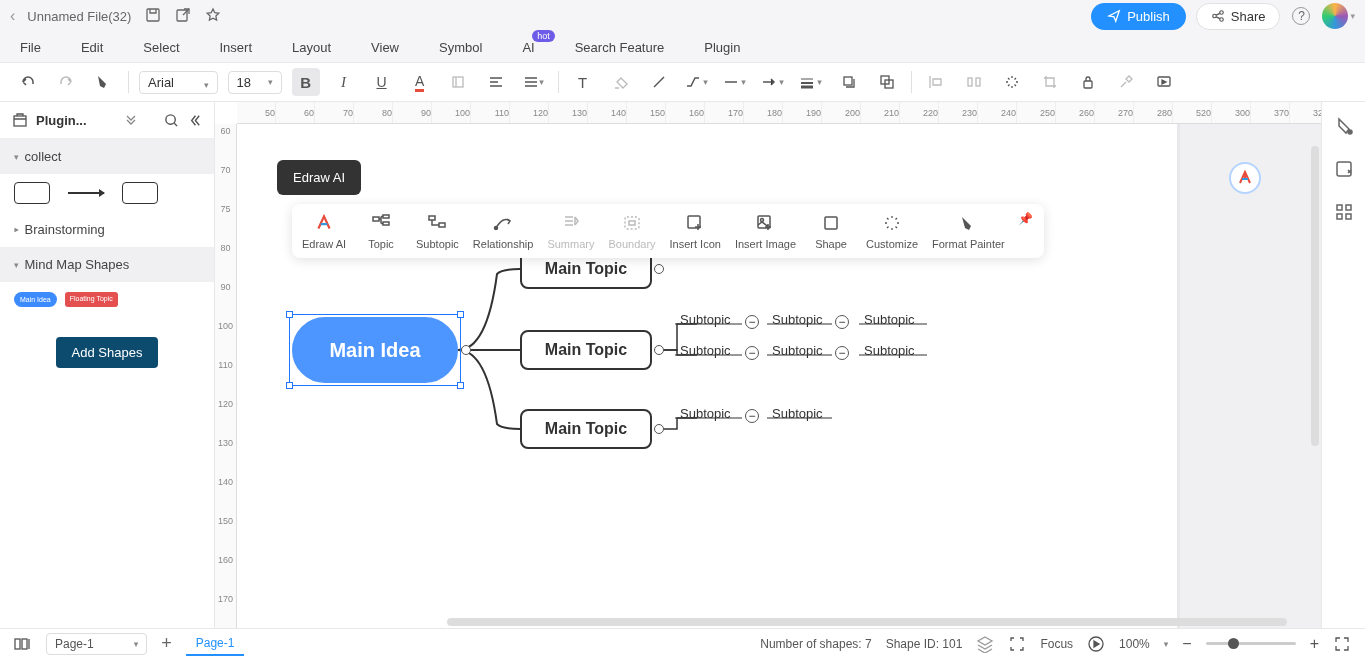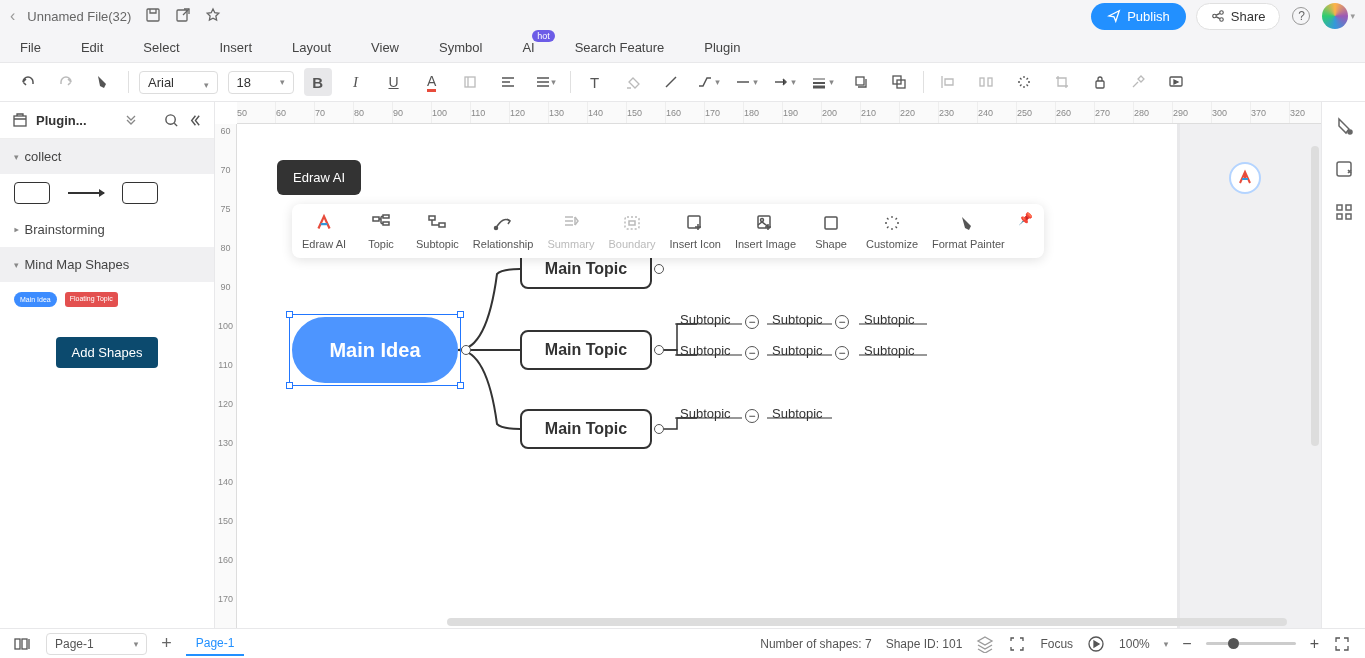--- a/index.html
+++ b/index.html
@@ -21,21 +21,21 @@
 .menu-bar { height: 30px; display: flex; align-items: center; padding: 0 20px; gap: 40px; background: #f5f5f7; }
 .menu-item { color: #444; font-size: 13px; cursor: pointer; position: relative; }
 .menu-item .hot { position: absolute; top: -10px; right: -20px; background: #6c5ce7; color: #fff; font-size: 9px; padding: 1px 5px; border-radius: 7px; }
 
 
 .toolbar { height: 40px; background: #fff; border-top: 1px solid #e8e8ea; border-bottom: 1px solid #e8e8ea; display: flex; align-items: center; padding: 0 14px; gap: 10px; }
 .tool { width: 28px; height: 28px; display: flex; align-items: center; justify-content: center; color: #555; cursor: pointer; border-radius: 4px; }
 .tool.active { background: #e8e8ea; }
 .tool-sep { width: 1px; height: 22px; background: #e0e0e0; }
 .font-select { display: flex; align-items: flex-end; border: 1px solid #ddd; border-radius: 4px; padding: 3px 8px; gap: 30px; font-size: 13px; }
-.size-select { display: flex; align-items: center; border: 1px solid #ddd; border-radius: 4px; padding: 3px 8px; gap: 12px; font-size: 13px; width: 66px; justify-content: space-between; }
+.size-select { display: flex; align-items: center; border: 1px solid #ddd; border-radius: 4px; padding: 3px 8px; gap: 12px; font-size: 13px; width: 54px; justify-content: space-between; }
 .caret { font-size: 9px; color: #888; }
 
 
 .main { display: flex; height: calc(658px - 32px - 30px - 40px - 30px); }
 
 
 .sidebar { width: 215px; background: #fff; border-right: 1px solid #e8e8ea; display: flex; flex-direction: column; }
 .sidebar-header { display: flex; align-items: center; padding: 10px 12px; gap: 8px; border-bottom: 1px solid #eee; }
 .sidebar-header .title { font-weight: 600; flex: 1; }
 .sidebar-header svg { flex-shrink: 0; }
@@ -46,21 +46,21 @@
 .shape-arrow { width: 36px; height: 2px; background: #333; position: relative; }
 .shape-arrow::after { content: ''; position: absolute; right: -1px; top: -3px; border-left: 6px solid #333; border-top: 4px solid transparent; border-bottom: 4px solid transparent; }
 .mm-shapes { display: flex; gap: 8px; padding: 10px 14px; }
 .mm-main { background: #3c8cff; color: #fff; font-size: 7px; padding: 4px 6px; border-radius: 8px; }
 .mm-float { background: #e3504f; color: #fff; font-size: 7px; padding: 3px 5px; border-radius: 3px; }
 .add-shapes-btn { background: #0c4a6e; color: #fff; border: none; border-radius: 4px; padding: 8px 16px; margin: 20px auto; display: block; cursor: pointer; font-size: 13px; }
 
 
 .canvas-wrap { flex: 1; position: relative; background: #fff; overflow: hidden; }
 .ruler-h { position: absolute; top: 0; left: 22px; right: 0; height: 22px; background: #fafafa; border-bottom: 1px solid #ddd; display: flex; font-size: 9px; color: #888; }
-.ruler-h .tick { width: 39px; text-align: left; border-right: 1px solid #eee; padding-top: 6px; flex-shrink: 0; }
+.ruler-h .tick { width: 39px; text-align: right; border-right: 1px solid #eee; padding-top: 6px; flex-shrink: 0; }
 .ruler-v { position: absolute; top: 22px; left: 0; width: 22px; bottom: 0; background: #fafafa; border-right: 1px solid #ddd; font-size: 9px; color: #888; }
 .ruler-v .tick { height: 39px; text-align: center; writing-mode: horizontal-tb; padding-top: 2px; }
 .canvas { position: absolute; top: 22px; left: 22px; right: 0; bottom: 0; background: #fff; }
 .page-boundary { position: absolute; top: 0; left: 940px; width: 3px; bottom: 0; background: #e8e8ea; }
 .page-gray { position: absolute; top: 0; left: 943px; right: 0; bottom: 0; background: #f0f0f2; }
 
 
 .tooltip { position: absolute; top: 36px; left: 40px; background: #333; color: #fff; padding: 10px 16px; border-radius: 6px; font-size: 13px; z-index: 20; }
 
 
@@ -369,21 +369,21 @@
         <div class="tick">190</div>
         <div class="tick">200</div>
         <div class="tick">210</div>
         <div class="tick">220</div>
         <div class="tick">230</div>
         <div class="tick">240</div>
         <div class="tick">250</div>
         <div class="tick">260</div>
         <div class="tick">270</div>
         <div class="tick">280</div>
-        <div class="tick">290</div>
+        <div class="tick">520</div>
         <div class="tick">300</div>
         <div class="tick">370</div>
         <div class="tick">320</div>
     </div>
     <div class="ruler-v">
       <div class="tick">60</div>
         <div class="tick">70</div>
         <div class="tick">75</div>
         <div class="tick">80</div>
         <div class="tick">90</div>

